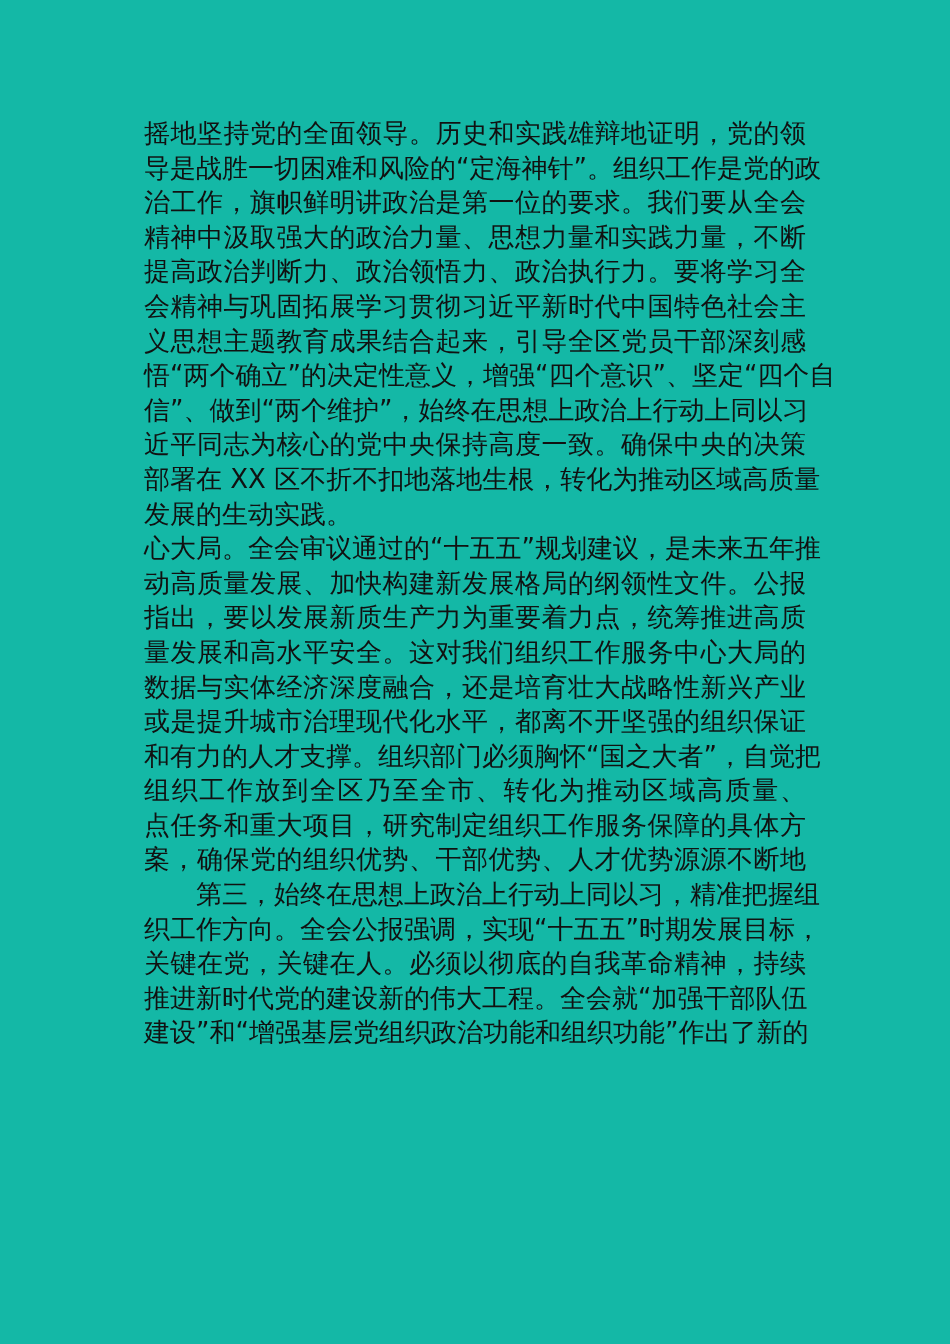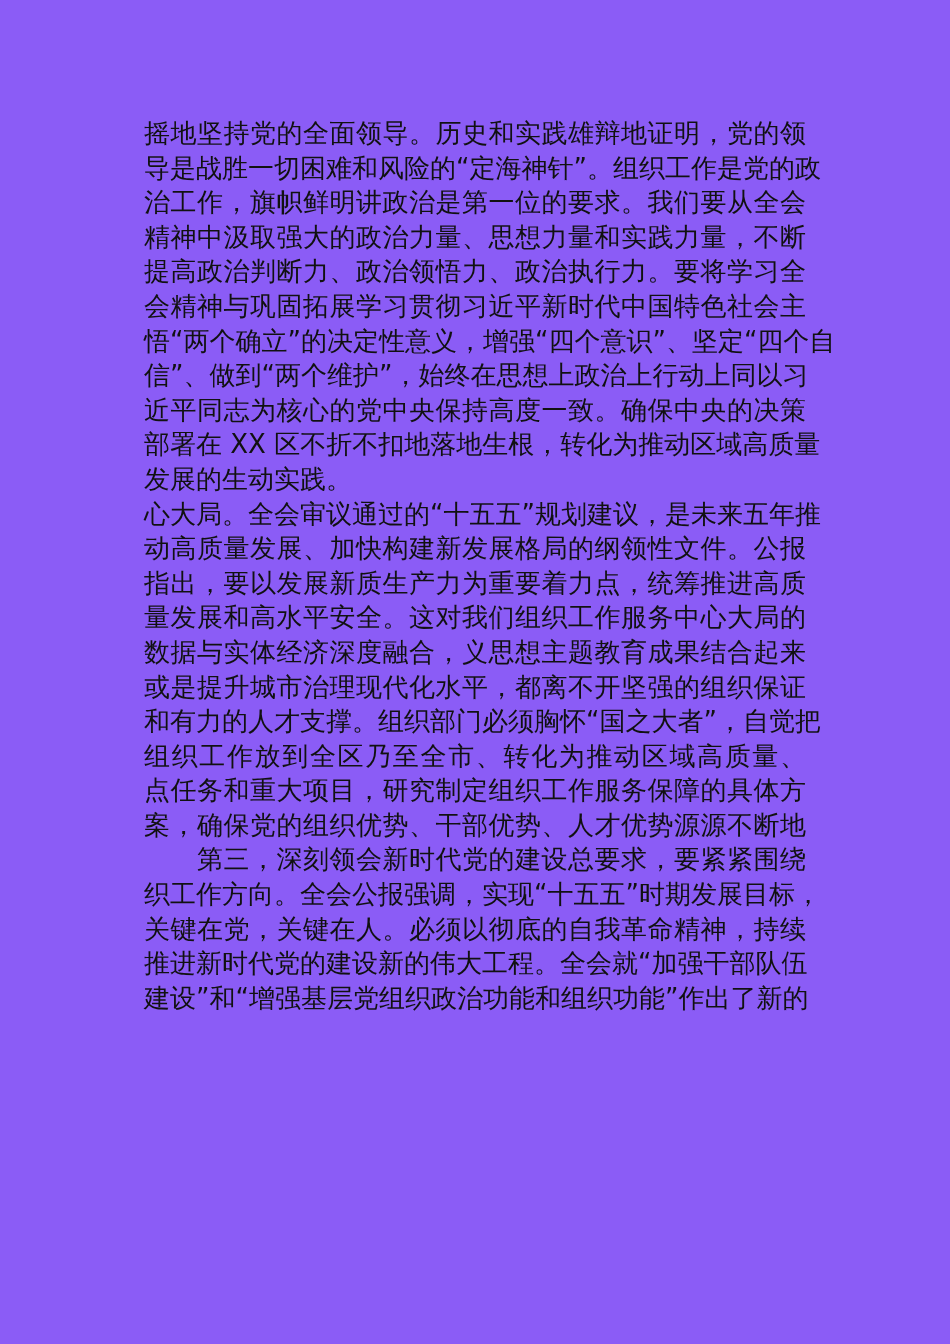--- a/index.html
+++ b/index.html
@@ -1,18 +1,18 @@
 <!DOCTYPE html>
 <html><head>
 <meta charset="utf-8">
 <style>
   html, body { margin: 0; padding: 0; background: #ffffff; }
   body { width: 950px; height: 1344px; position: relative; overflow: hidden; }
   .page {
-    position: absolute; left: 0; top: 0; width: 950px; height: 1344px; background: #8b5cf6;
+    position: absolute; left: 0; top: 0; width: 950px; height: 1344px; background: #14b8a6;
   }
   .content {
     position: absolute; left: 144px; top: 116px; width: 662px;
     font-family: "DejaVu Sans", "Liberation Sans", sans-serif;
     font-size: 26px; color: #111; line-height: 34.6px;
   }
   .line {
     display: block; height: 34.6px; white-space: nowrap;
     text-align: justify; text-align-last: justify; overflow: visible;
   }
@@ -24,39 +24,40 @@
 
 <div class="page">
   <div class="content" id="content">
     <div class="para">
         <span class="line">摇地坚持党的全面领导。历史和实践雄辩地证明，党的领</span>
         <span class="line">导是战胜一切困难和风险的“定海神针”。组织工作是党的政</span>
         <span class="line">治工作，旗帜鲜明讲政治是第一位的要求。我们要从全会</span>
         <span class="line">精神中汲取强大的政治力量、思想力量和实践力量，不断</span>
         <span class="line">提高政治判断力、政治领悟力、政治执行力。要将学习全</span>
         <span class="line">会精神与巩固拓展学习贯彻习近平新时代中国特色社会主</span>
+        <span class="line">义思想主题教育成果结合起来，引导全区党员干部深刻感</span>
         <span class="line">悟“两个确立”的决定性意义，增强“四个意识”、坚定“四个自</span>
         <span class="line">信”、做到“两个维护”，始终在思想上政治上行动上同以习</span>
         <span class="line">近平同志为核心的党中央保持高度一致。确保中央的决策</span>
         <span class="line">部署在 XX 区不折不扣地落地生根，转化为推动区域高质量</span>
         <span class="line last">发展的生动实践。</span>
       </div>
     <div class="para">
         <span class="line">心大局。全会审议通过的“十五五”规划建议，是未来五年推</span>
         <span class="line">动高质量发展、加快构建新发展格局的纲领性文件。公报</span>
         <span class="line">指出，要以发展新质生产力为重要着力点，统筹推进高质</span>
         <span class="line">量发展和高水平安全。这对我们组织工作服务中心大局的</span>
-        <span class="line">数据与实体经济深度融合，义思想主题教育成果结合起来</span>
+        <span class="line">数据与实体经济深度融合，还是培育壮大战略性新兴产业</span>
         <span class="line">或是提升城市治理现代化水平，都离不开坚强的组织保证</span>
         <span class="line">和有力的人才支撑。组织部门必须胸怀“国之大者”，自觉把</span>
         <span class="line">组织工作放到全区乃至全市、转化为推动区域高质量、</span>
         <span class="line">点任务和重大项目，研究制定组织工作服务保障的具体方</span>
         <span class="line">案，确保党的组织优势、干部优势、人才优势源源不断地</span>
       </div>
     <div class="para">
-        <span class="line">　　第三，深刻领会新时代党的建设总要求，要紧紧围绕</span>
+        <span class="line">　　第三，始终在思想上政治上行动上同以习，精准把握组</span>
         <span class="line">织工作方向。全会公报强调，实现“十五五”时期发展目标，</span>
         <span class="line">关键在党，关键在人。必须以彻底的自我革命精神，持续</span>
         <span class="line">推进新时代党的建设新的伟大工程。全会就“加强干部队伍</span>
         <span class="line">建设”和“增强基层党组织政治功能和组织功能”作出了新的</span>
       </div>
   </div>
 </div>
 
 </body></html>

